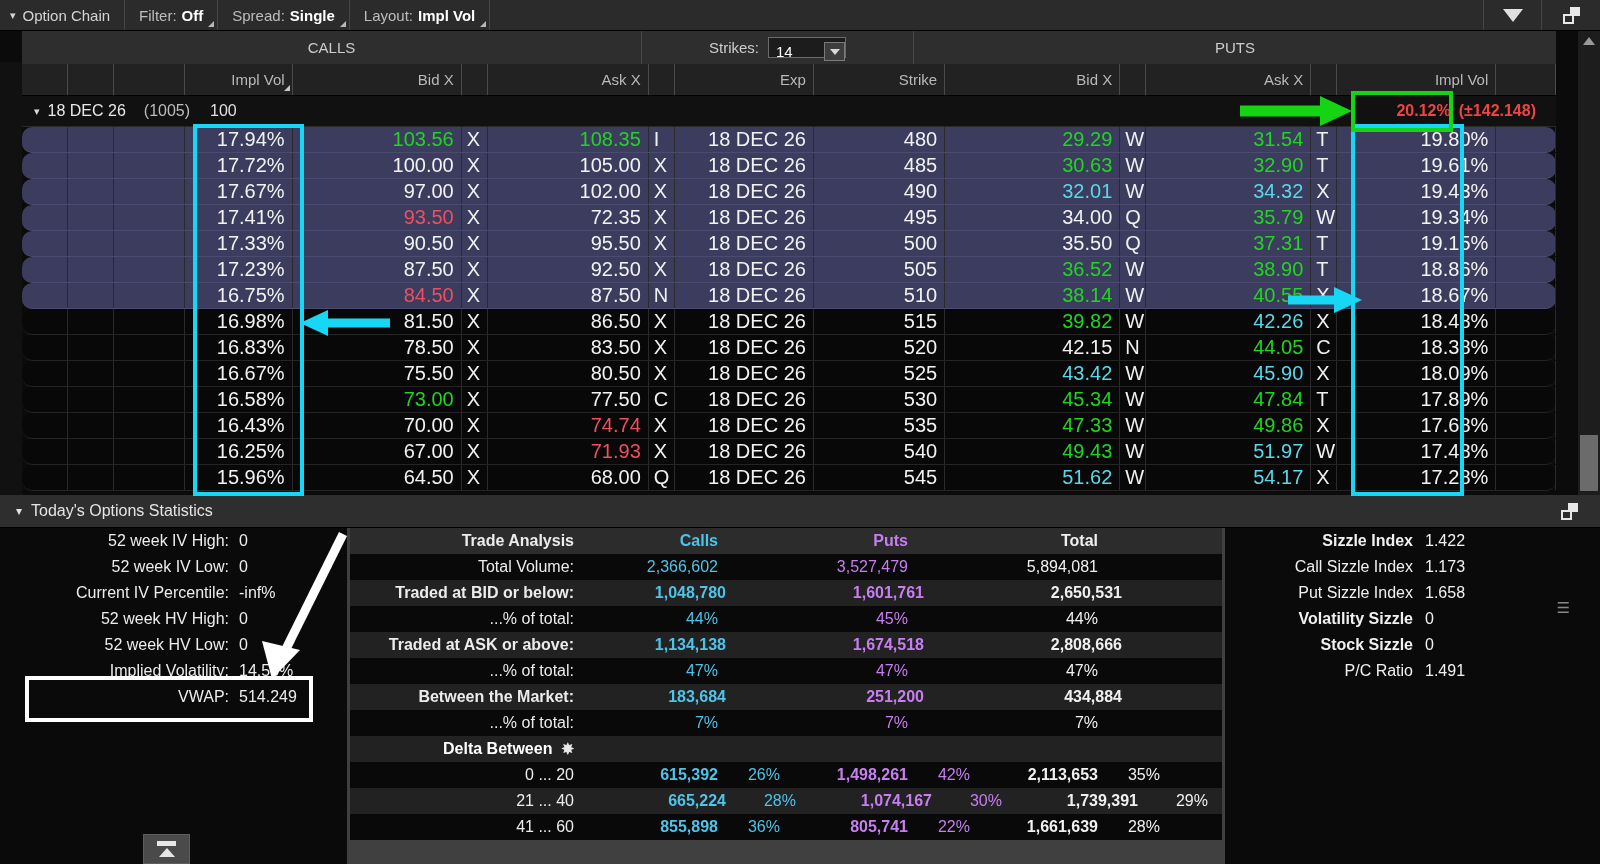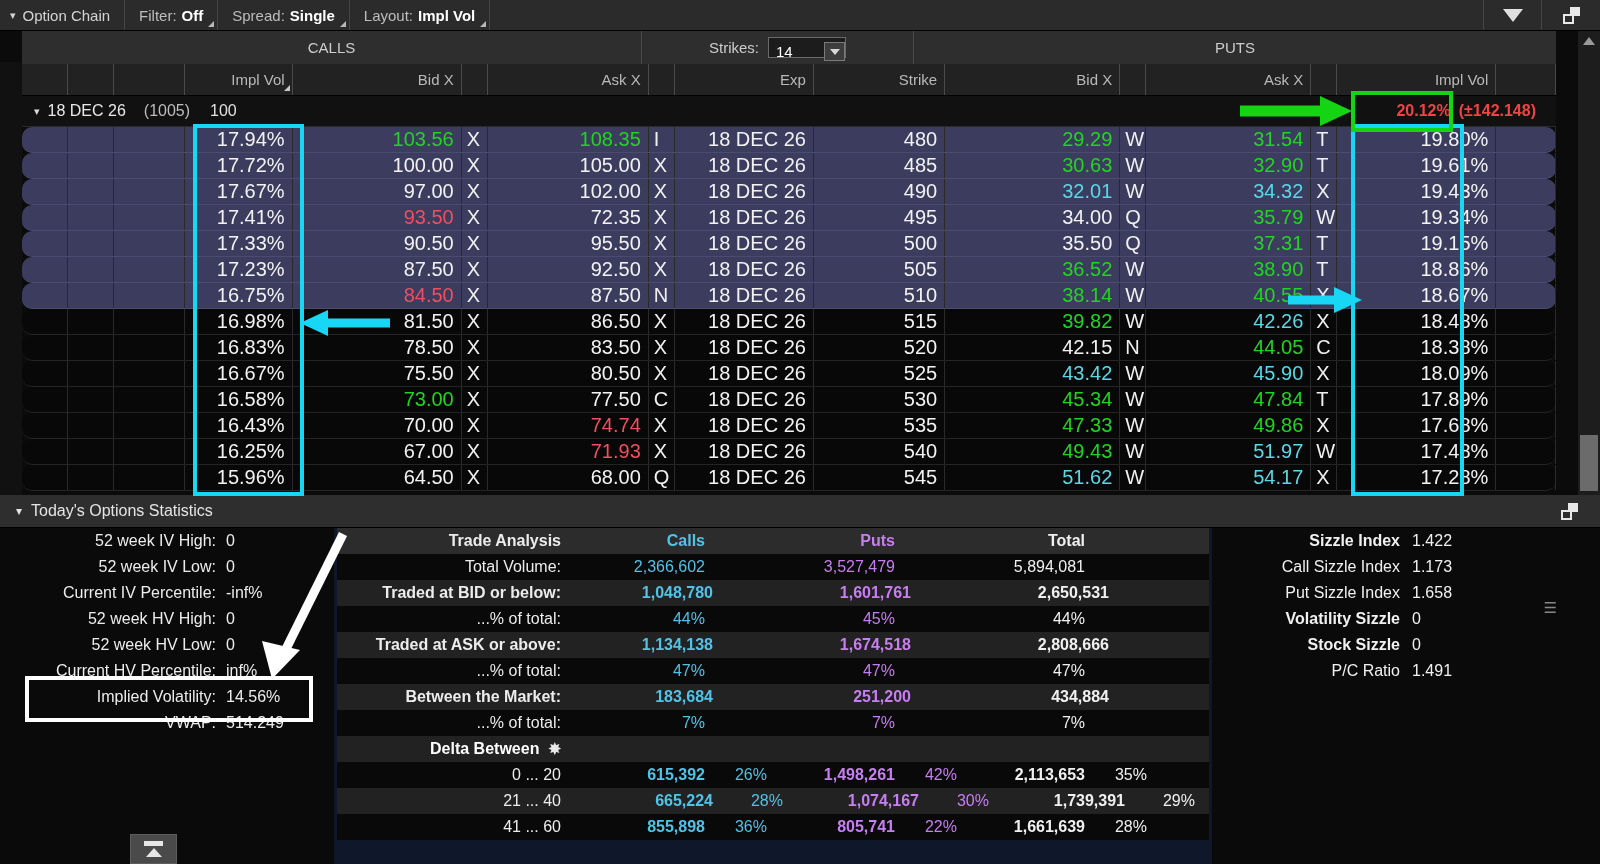--- a/index.html
+++ b/index.html
@@ -115,21 +115,21 @@
 
   
   .statsbar{
     position:absolute; left:0; top:495px; width:1600px; height:33px;
     background:#2e2e2e; display:flex; align-items:center; color:#e4e4e4; font-size:16px;
     border-bottom:1px solid #000;
   }
   .statsbar .cv{ font-size:12px; margin:0 9px 0 16px;}
   .statsbar .pop{ margin-left:auto; margin-right:22px; }
 
-  .statsbody{ position:absolute; left:4px; top:528px; width:1396px; height:336px; background:#0f172a;}
+  .statsbody{ position:absolute; left:17px; top:528px; width:1396px; height:336px; background:#404040;}
 
   
   .leftstats{ position:absolute; left:0; top:0; width:330px; height:336px; background:#0a0a0a; }
   .ls-row{ display:flex; height:26px; align-items:center; font-size:16px; color:#ececec;}
   .ls-lbl{ width:222px; text-align:right; padding-right:10px; color:#ececec;}
   .ls-val{ flex:1; text-align:left; color:#ececec;}
 
   
   .ta{ position:absolute; left:333px; top:0; width:872px; }
   .ta-row{ display:flex; height:26px; align-items:center; font-size:16px; }
@@ -546,24 +546,20 @@
         </div>
         <div class="ls-row">
           <div class="ls-lbl">52 week HV High:</div>
           <div class="ls-val">0</div>
         </div>
         <div class="ls-row">
           <div class="ls-lbl">52 week HV Low:</div>
           <div class="ls-val">0</div>
         </div>
         <div class="ls-row">
-          <div class="ls-lbl">Current HV Percentile:</div>
-          <div class="ls-val">inf%</div>
-        </div>
-        <div class="ls-row">
           <div class="ls-lbl">Implied Volatility:</div>
           <div class="ls-val">14.56%</div>
         </div>
         <div class="ls-row">
           <div class="ls-lbl">VWAP:</div>
           <div class="ls-val">514.249</div>
         </div>
       </div>
     <div class="ta" id="ta">
         <div class="ta-row hd">

